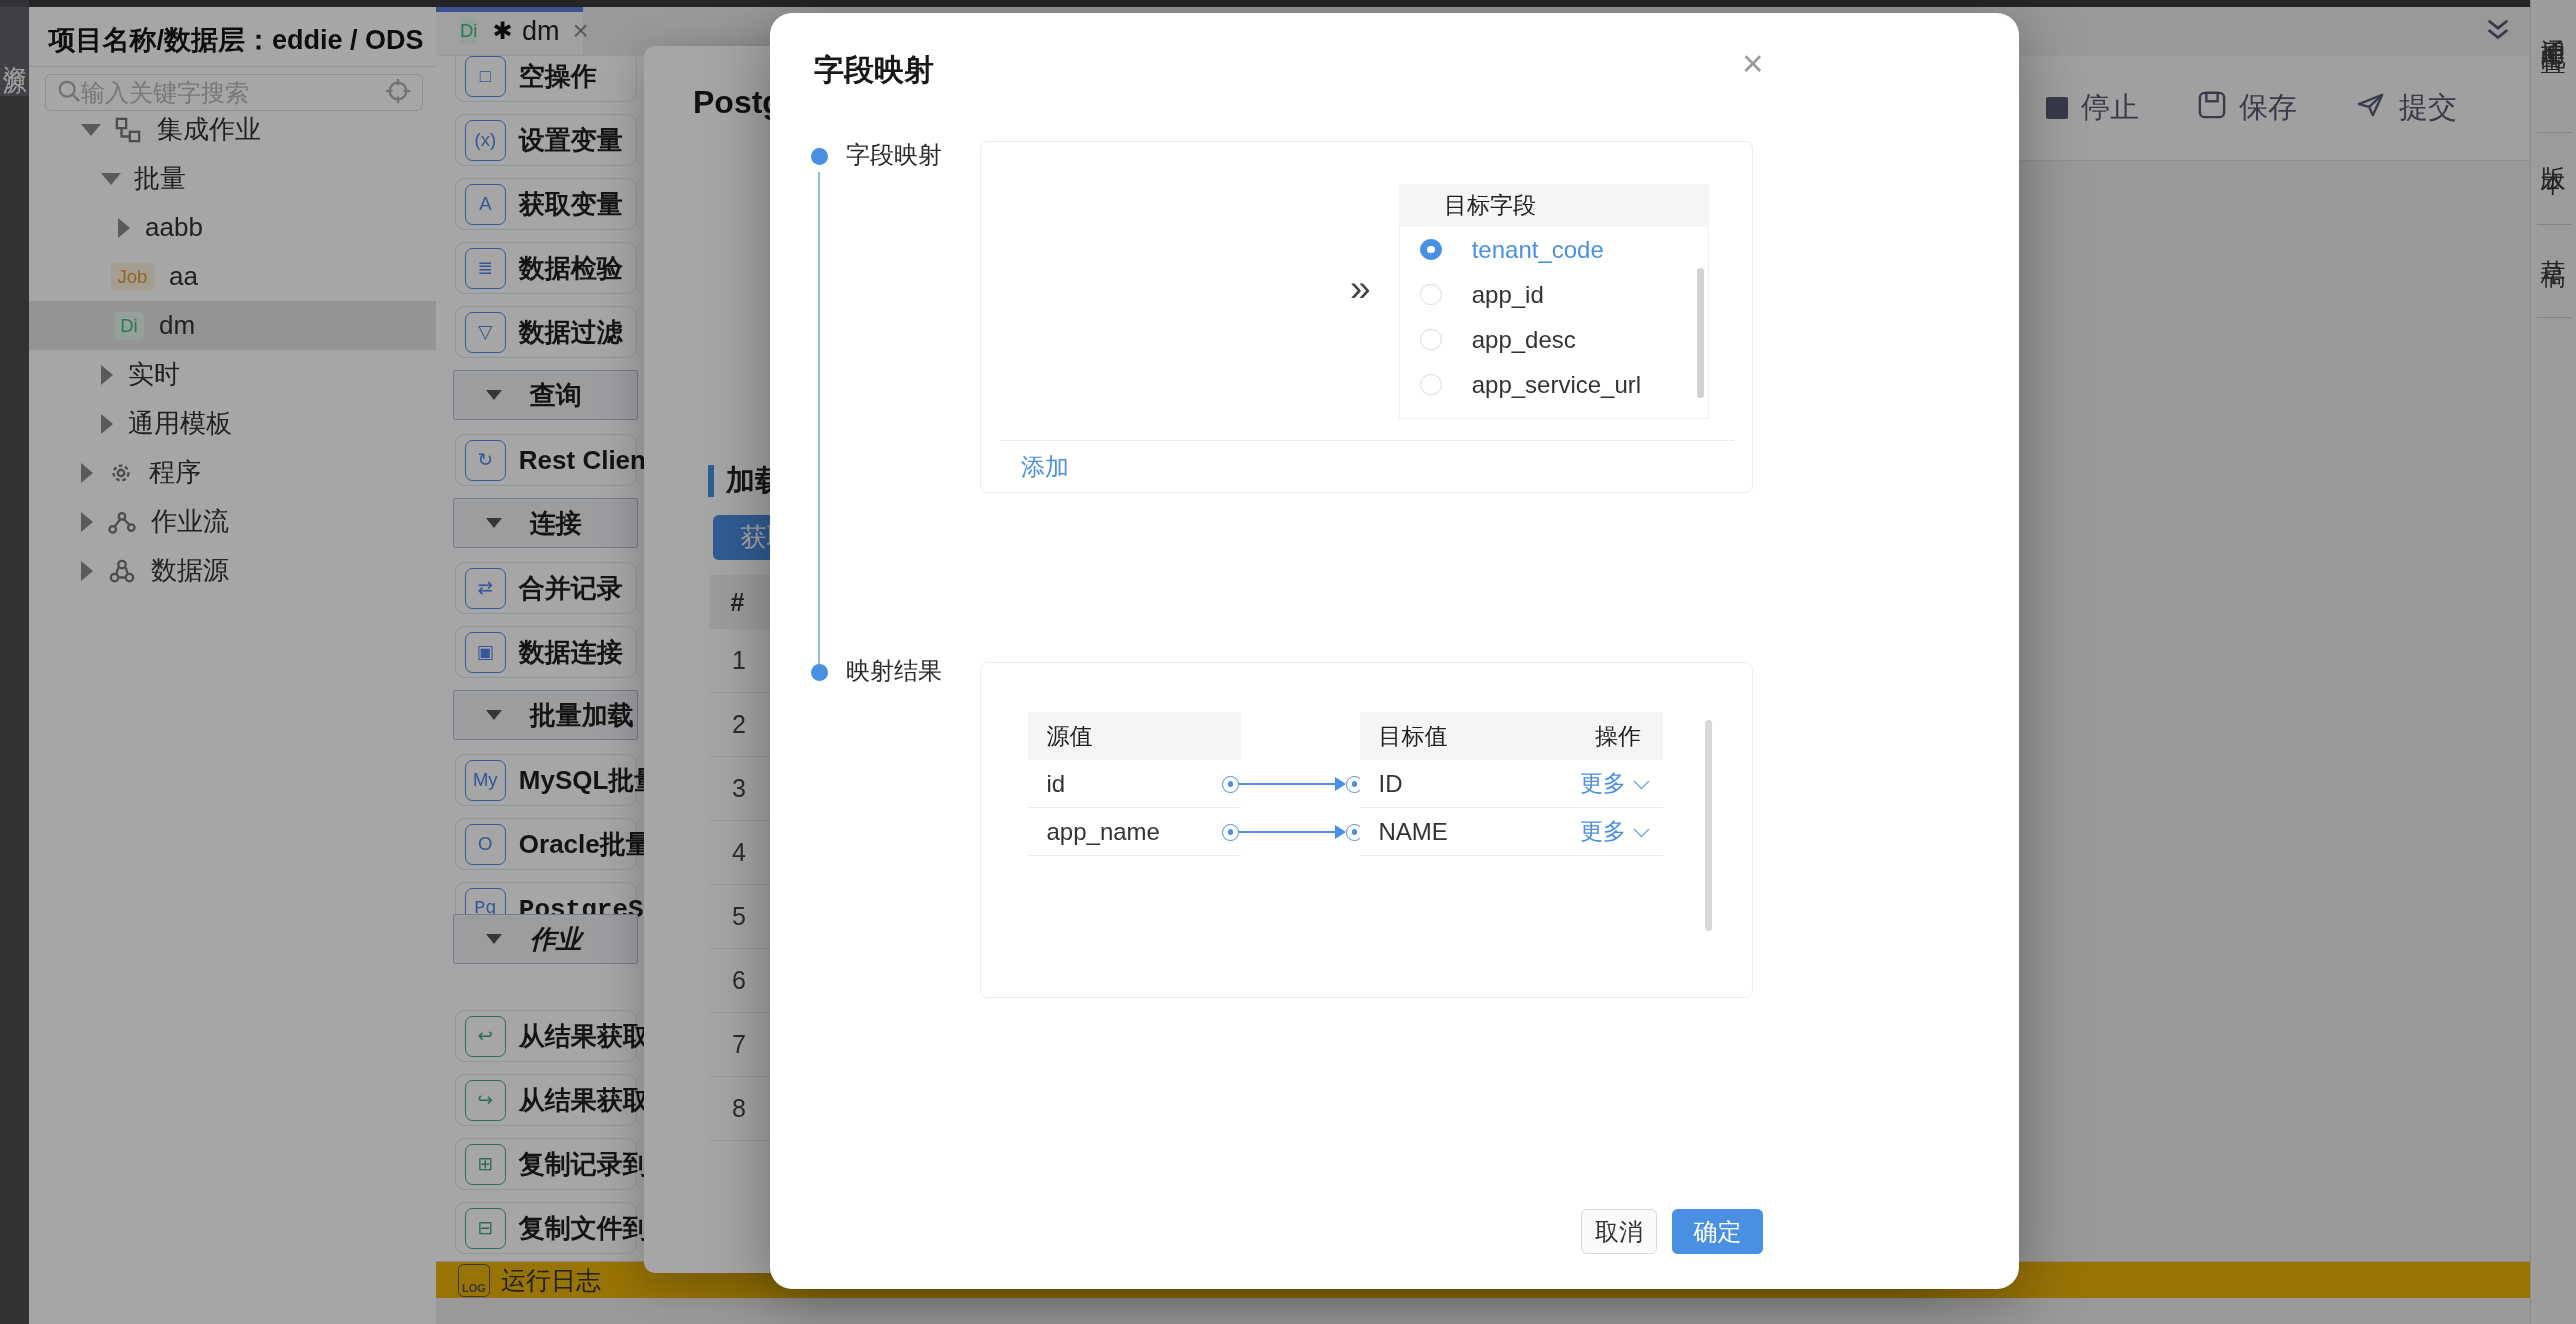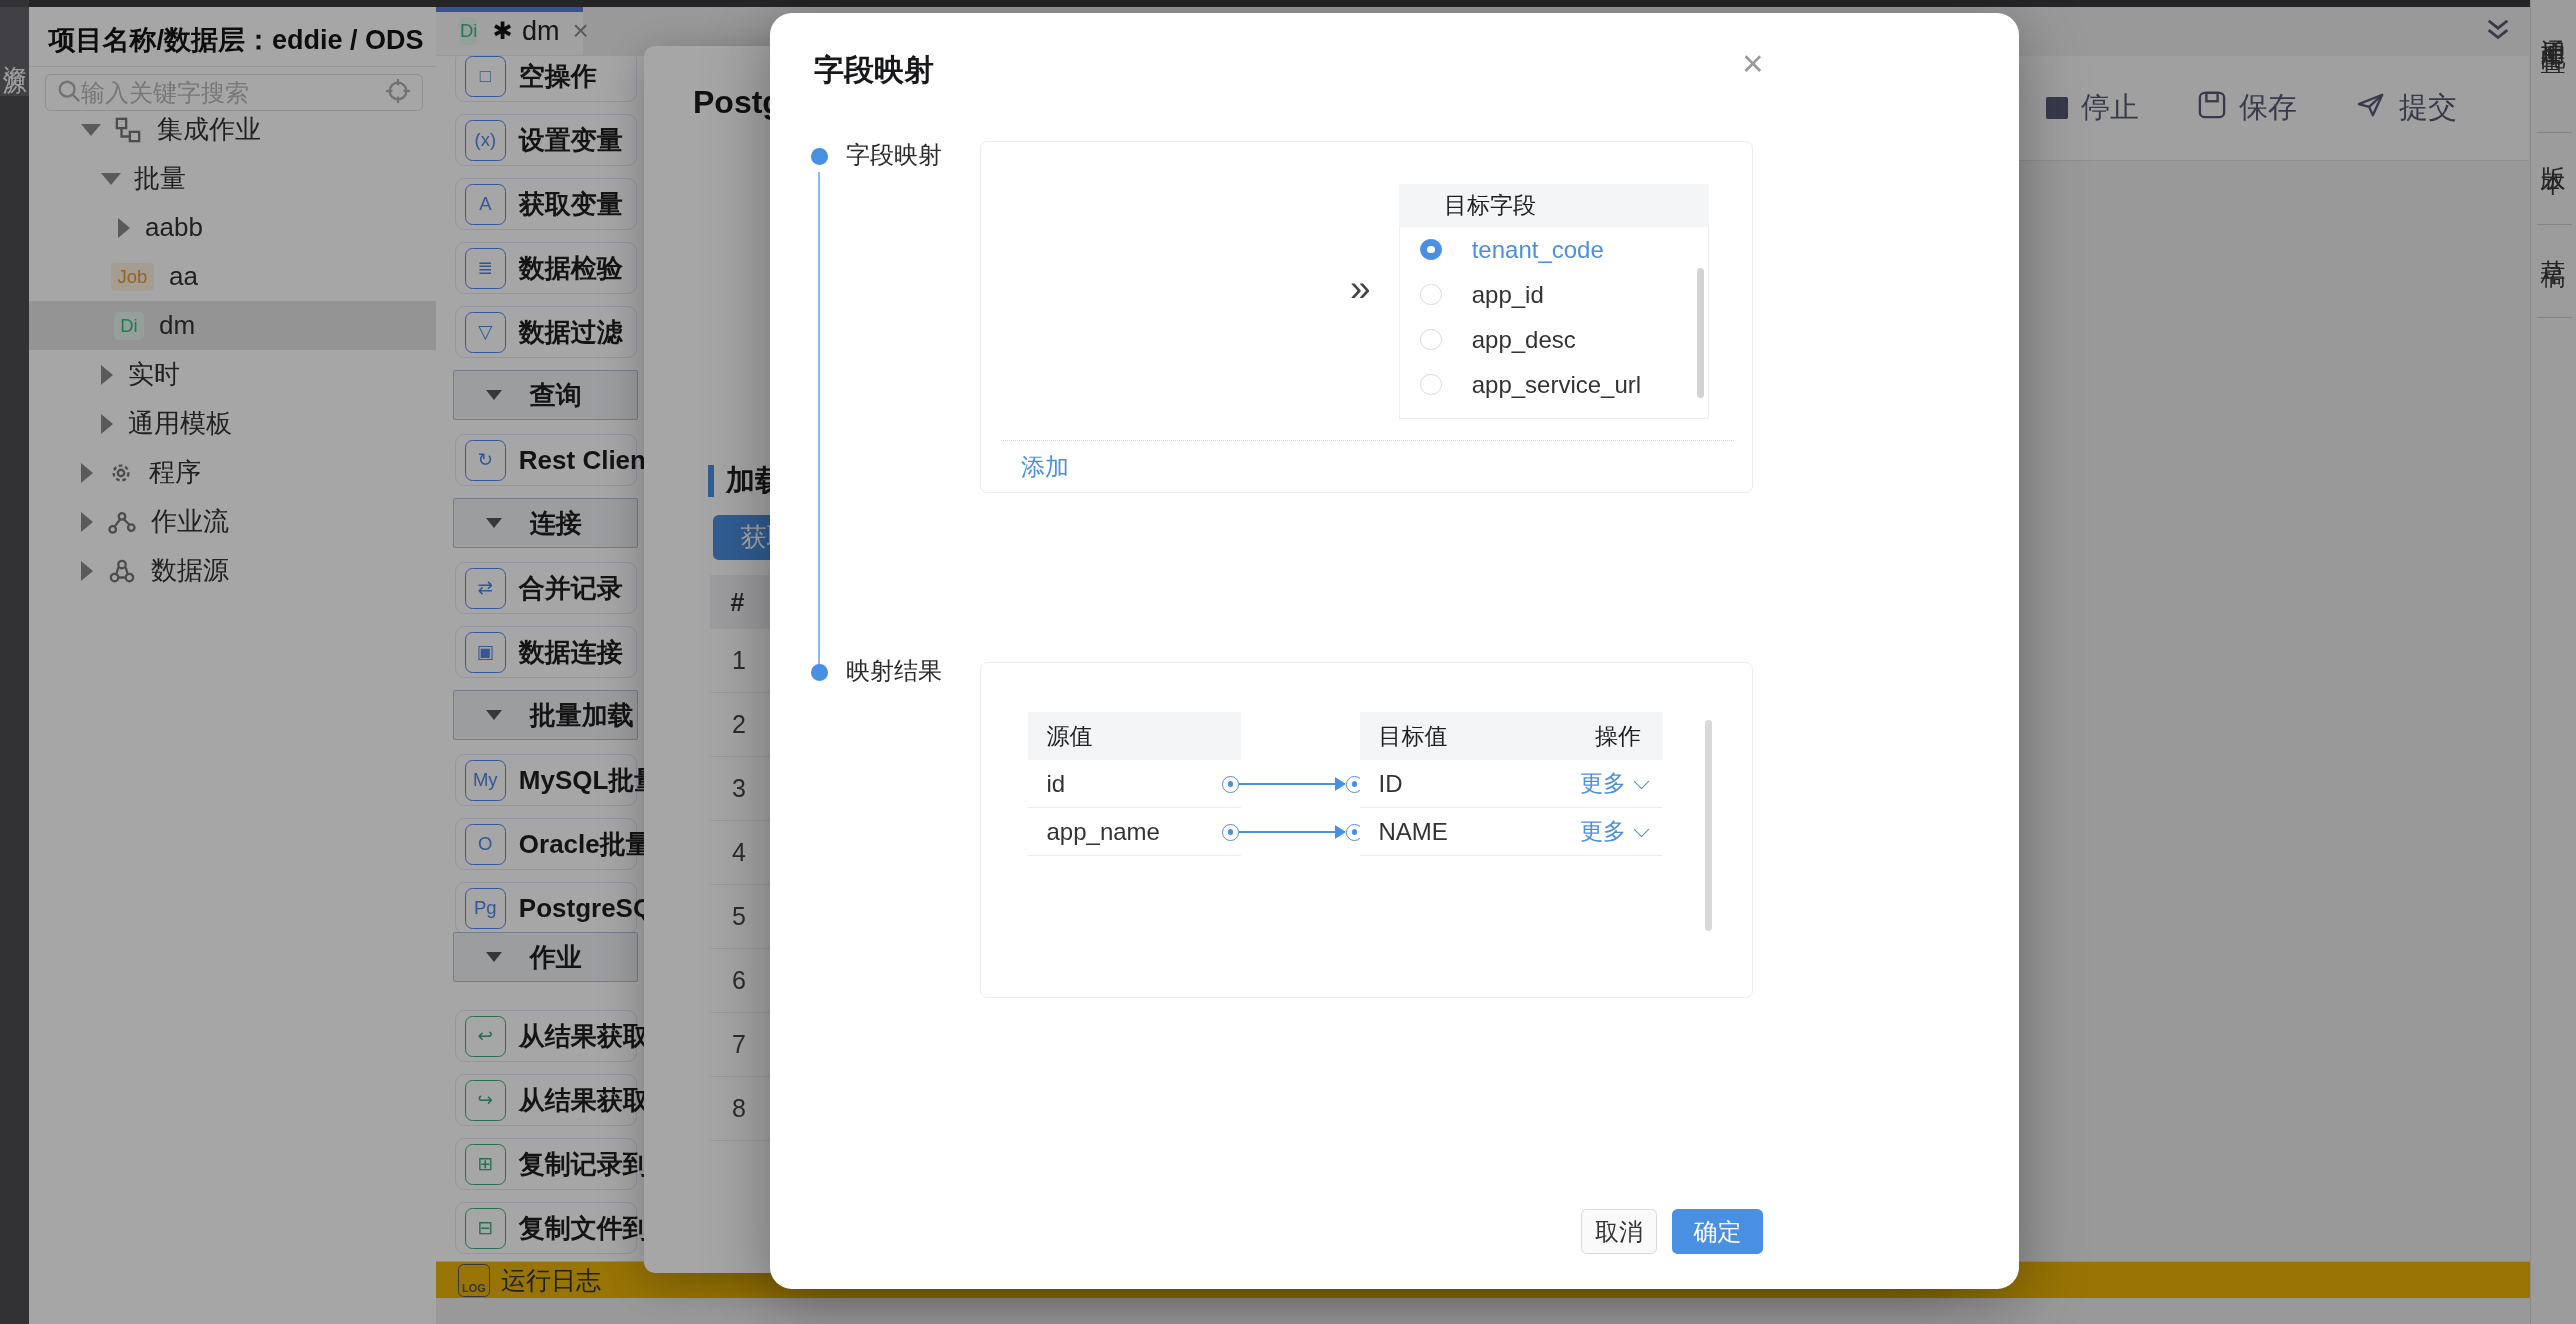--- a/index.html
+++ b/index.html
@@ -366,25 +366,25 @@
       <span class="pal-label">批量加载</span>
     </div>
     <div class="pal-card" style="top:698px;">
       <span class="pal-icon">My</span>
       <span class="pal-label">MySQL批量加载</span>
     </div>
     <div class="pal-card" style="top:762px;">
       <span class="pal-icon">O</span>
       <span class="pal-label">Oracle批量加载</span>
     </div>
-    <div class="pal-card" style="top:826px;">
+    <div class="pal-card" style="top:826px;font-family:Liberation Mono, monospace;">
       <span class="pal-icon">Pg</span>
       <span class="pal-label">PostgreSQL批量加载</span>
     </div>
-    <div class="pal-group" style="top:876px;">
+    <div class="pal-group" style="top:858px;font-style:italic;">
       <span class="caret down"></span>
       <span class="pal-label">作业</span>
     </div>
     <div class="pal-card green" style="top:954px;">
       <span class="pal-icon">↩</span>
       <span class="pal-label">从结果获取记录</span>
     </div>
     <div class="pal-card green" style="top:1018px;">
       <span class="pal-icon">↪</span>
       <span class="pal-label">从结果获取文件</span>

